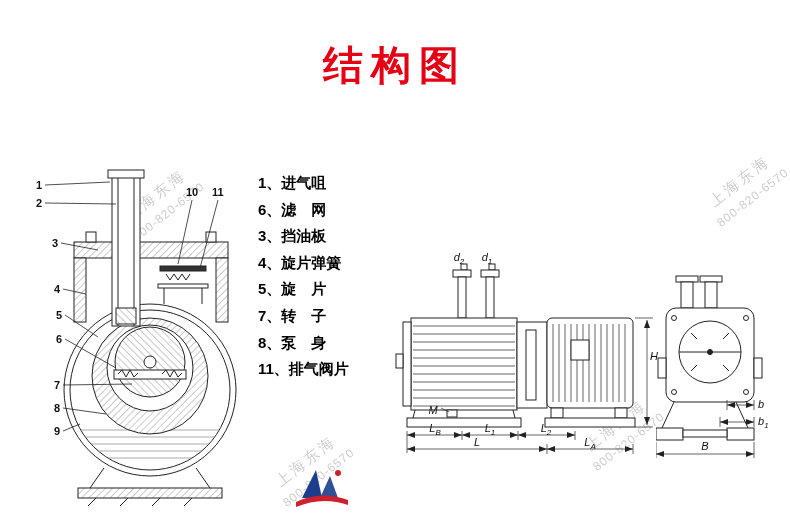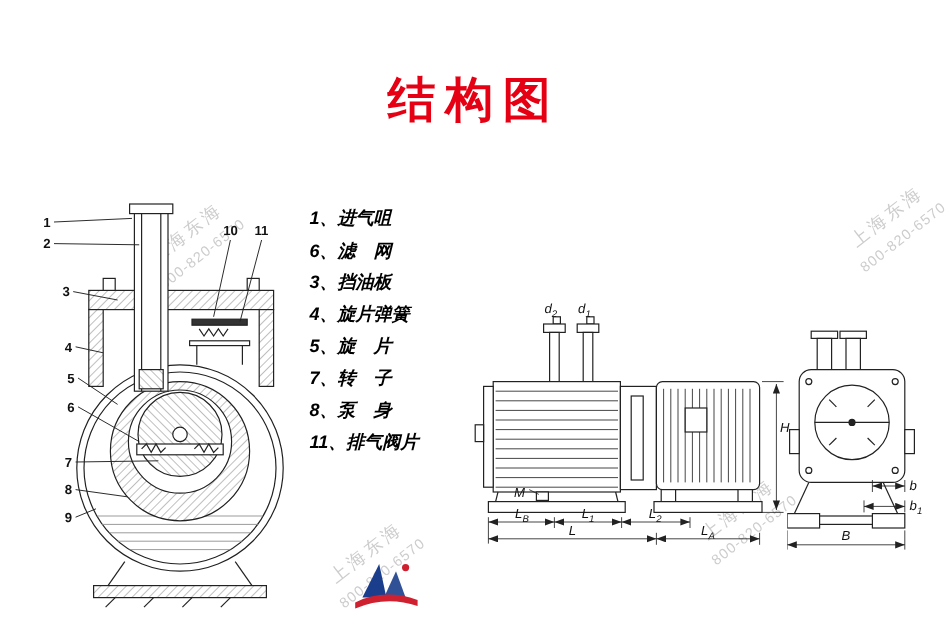--- a/index.html
+++ b/index.html
@@ -1,26 +1,26 @@
 <!DOCTYPE html>
 <html><head>
 <meta charset="utf-8">
 <style>
   html,body{margin:0;padding:0;}
   body{
     width:790px;height:529px;position:relative;overflow:hidden;background:#fff;
     font-family:"Liberation Sans","DejaVu Sans",sans-serif;
   }
   .title{
-    position:absolute;left:0;right:0;top:38px;margin:18px;text-align:center;
+    position:absolute;left:0;right:0;top:38px;margin:0;text-align:center;
     font-size:40px;font-weight:bold;color:#e60013;letter-spacing:8px;
   }
   .plist{position:absolute;left:258px;top:170px;}
   .prow{
-    font-size:15px;font-weight:600;color:#000;line-height:26.6px;white-space:pre;font-style:italic;
+    font-size:15px;font-weight:600;color:#000;line-height:26.6px;white-space:pre;
   }
   svg{position:absolute;display:block;}
   #xsec{left:28px;top:162px;}
   #sview{left:395px;top:248px;}
   #eview{left:656px;top:262px;}
   #logo{left:292px;top:462px;}
   svg text{font-family:"Liberation Sans","DejaVu Sans",sans-serif;fill:#111;}
   .callout{font-size:11px;font-weight:bold;}
   .dim{font-size:11px;font-style:italic;}
   .wm{

